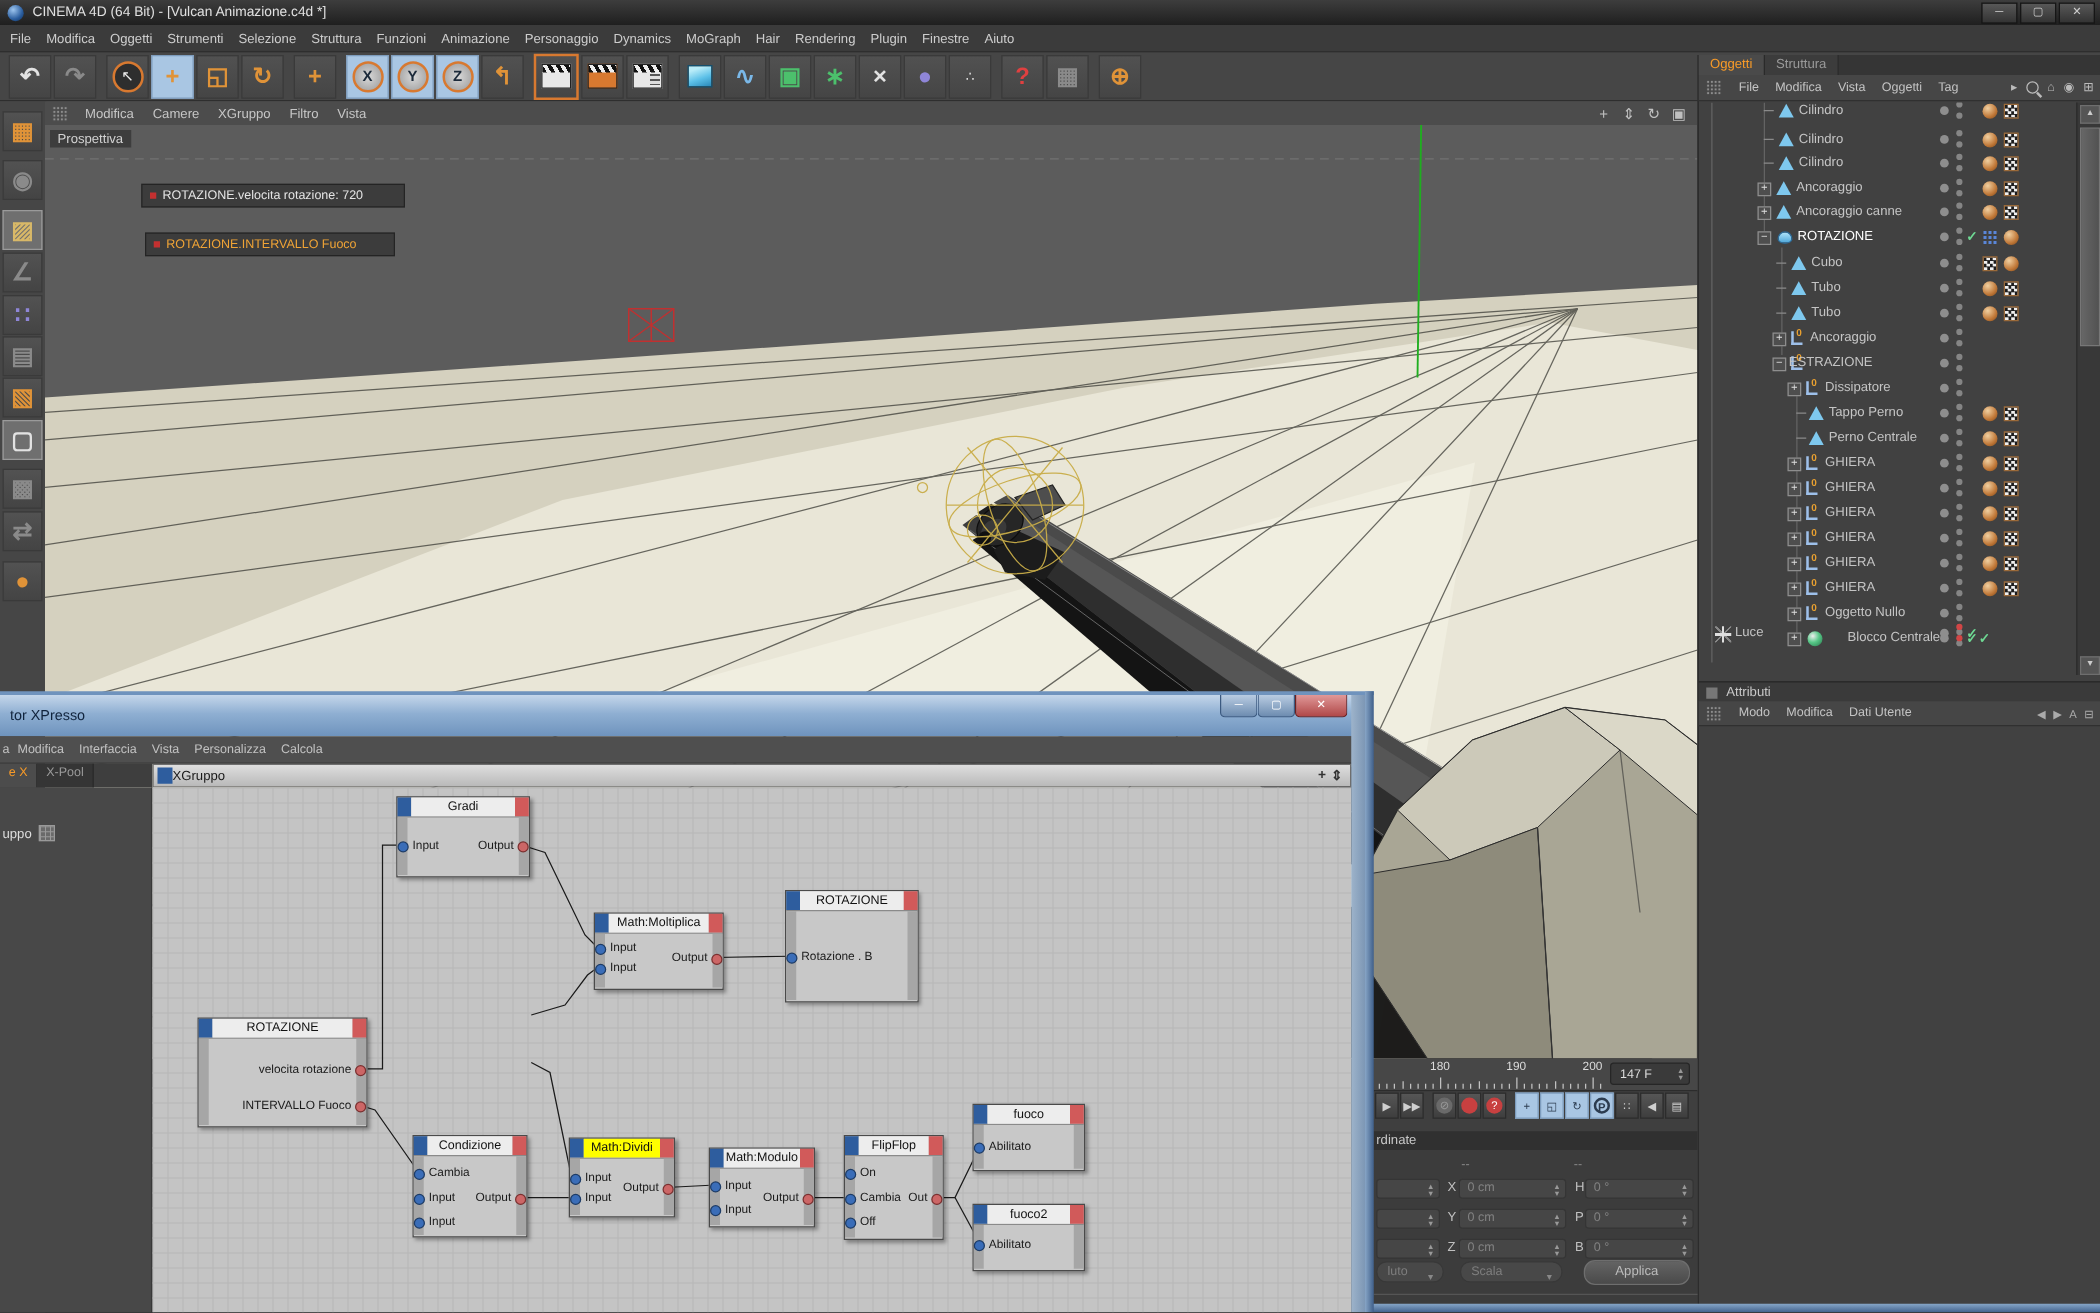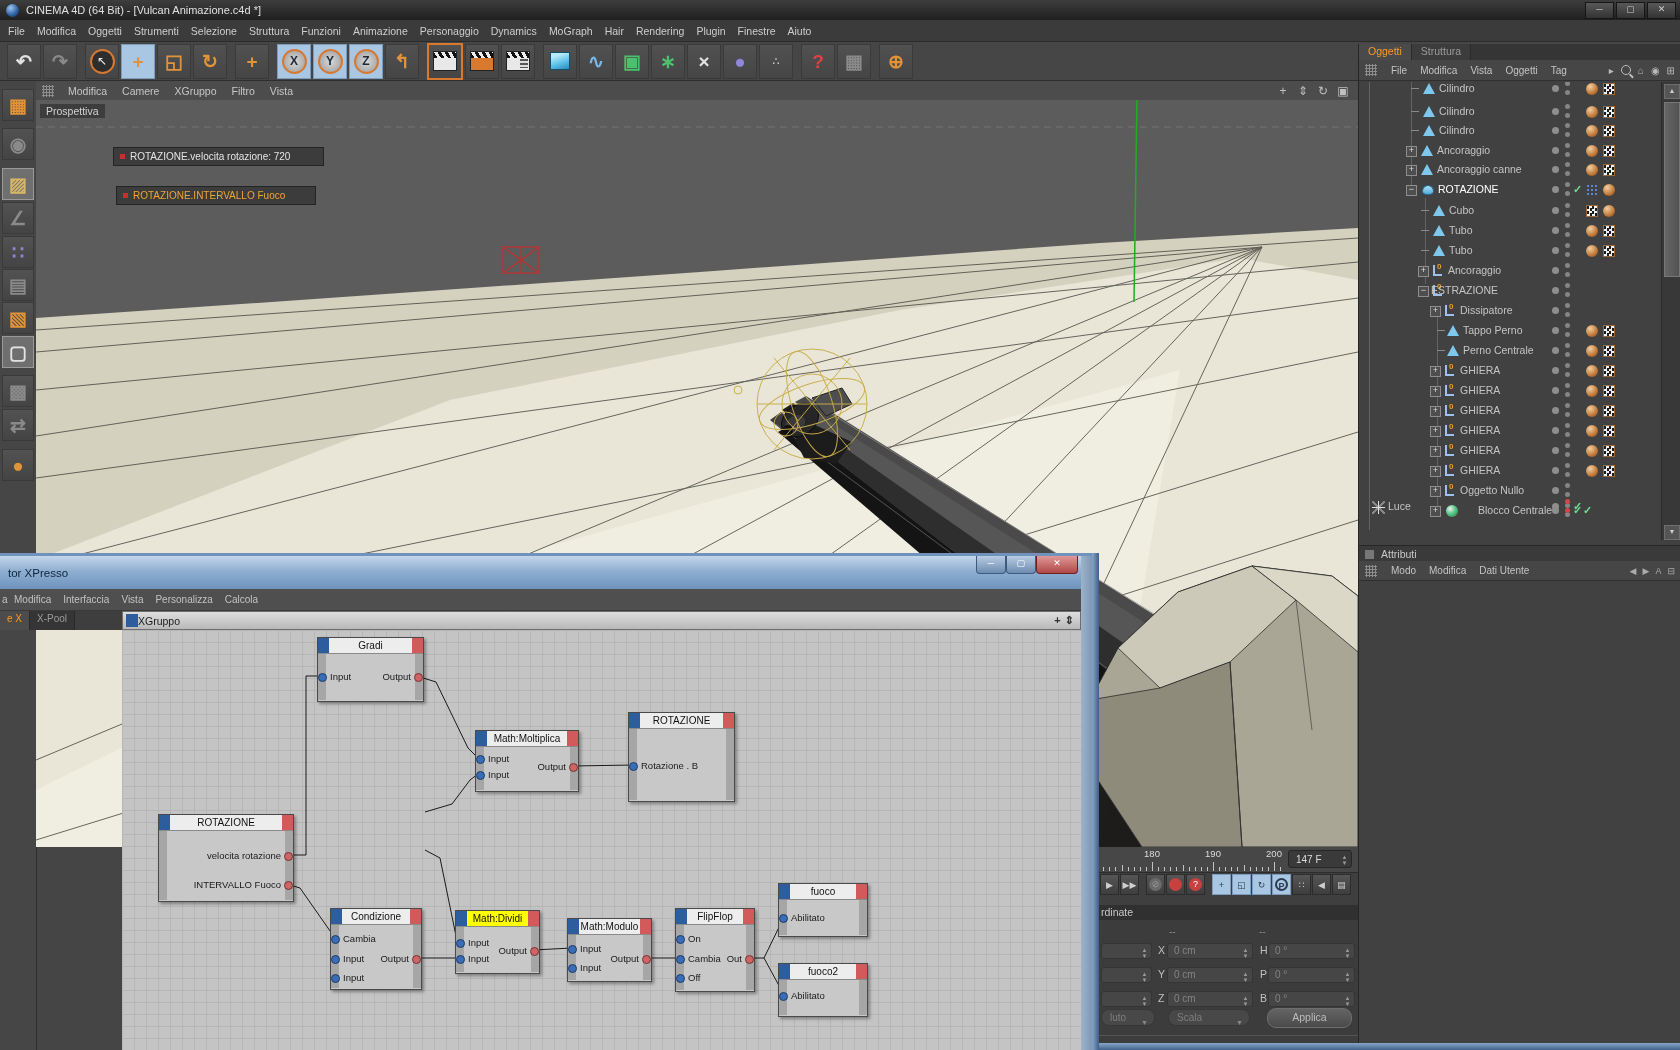--- a/index.html
+++ b/index.html
@@ -791,20 +791,26 @@
         <div class="xptab">X-Pool</div>
       </div>
     <div id="xp-gheader" class="abs">
       <div class="sqb"></div>
       <span id="xp-gtitle">XGruppo</span>
       <div id="xp-gicons">
           <span>+</span>
           <span>⇕</span>
         </div>
     </div>
+    <div id="xp-sidebar" class="abs">
+      <div id="xp-sideitem">
+        <span>uppo</span>
+        <div id="xp-sideicon"></div>
+      </div>
+    </div>
     <div id="xp-canvas" class="abs">
         <svg width="959" height="420" viewBox="122 630 959 420" style="position: absolute; left: 0px; top: 0px;">
           <polyline points="287,855 306,855 306,676 320,676" fill="none" stroke="#1a1a1a" stroke-width="1"></polyline>
           <polyline points="287,884 300,888 335,938" fill="none" stroke="#1a1a1a" stroke-width="1"></polyline>
           <polyline points="417,676 436,682 468,748 478,758" fill="none" stroke="#1a1a1a" stroke-width="1"></polyline>
           <polyline points="425,812 452,804 470,780 478,774" fill="none" stroke="#1a1a1a" stroke-width="1"></polyline>
           <polyline points="425,850 440,858 456,936 460,942" fill="none" stroke="#1a1a1a" stroke-width="1"></polyline>
           <polyline points="415,958 460,958" fill="none" stroke="#1a1a1a" stroke-width="1"></polyline>
           <polyline points="533,950 572,948" fill="none" stroke="#1a1a1a" stroke-width="1"></polyline>
           <polyline points="645,958 680,958" fill="none" stroke="#1a1a1a" stroke-width="1"></polyline>

